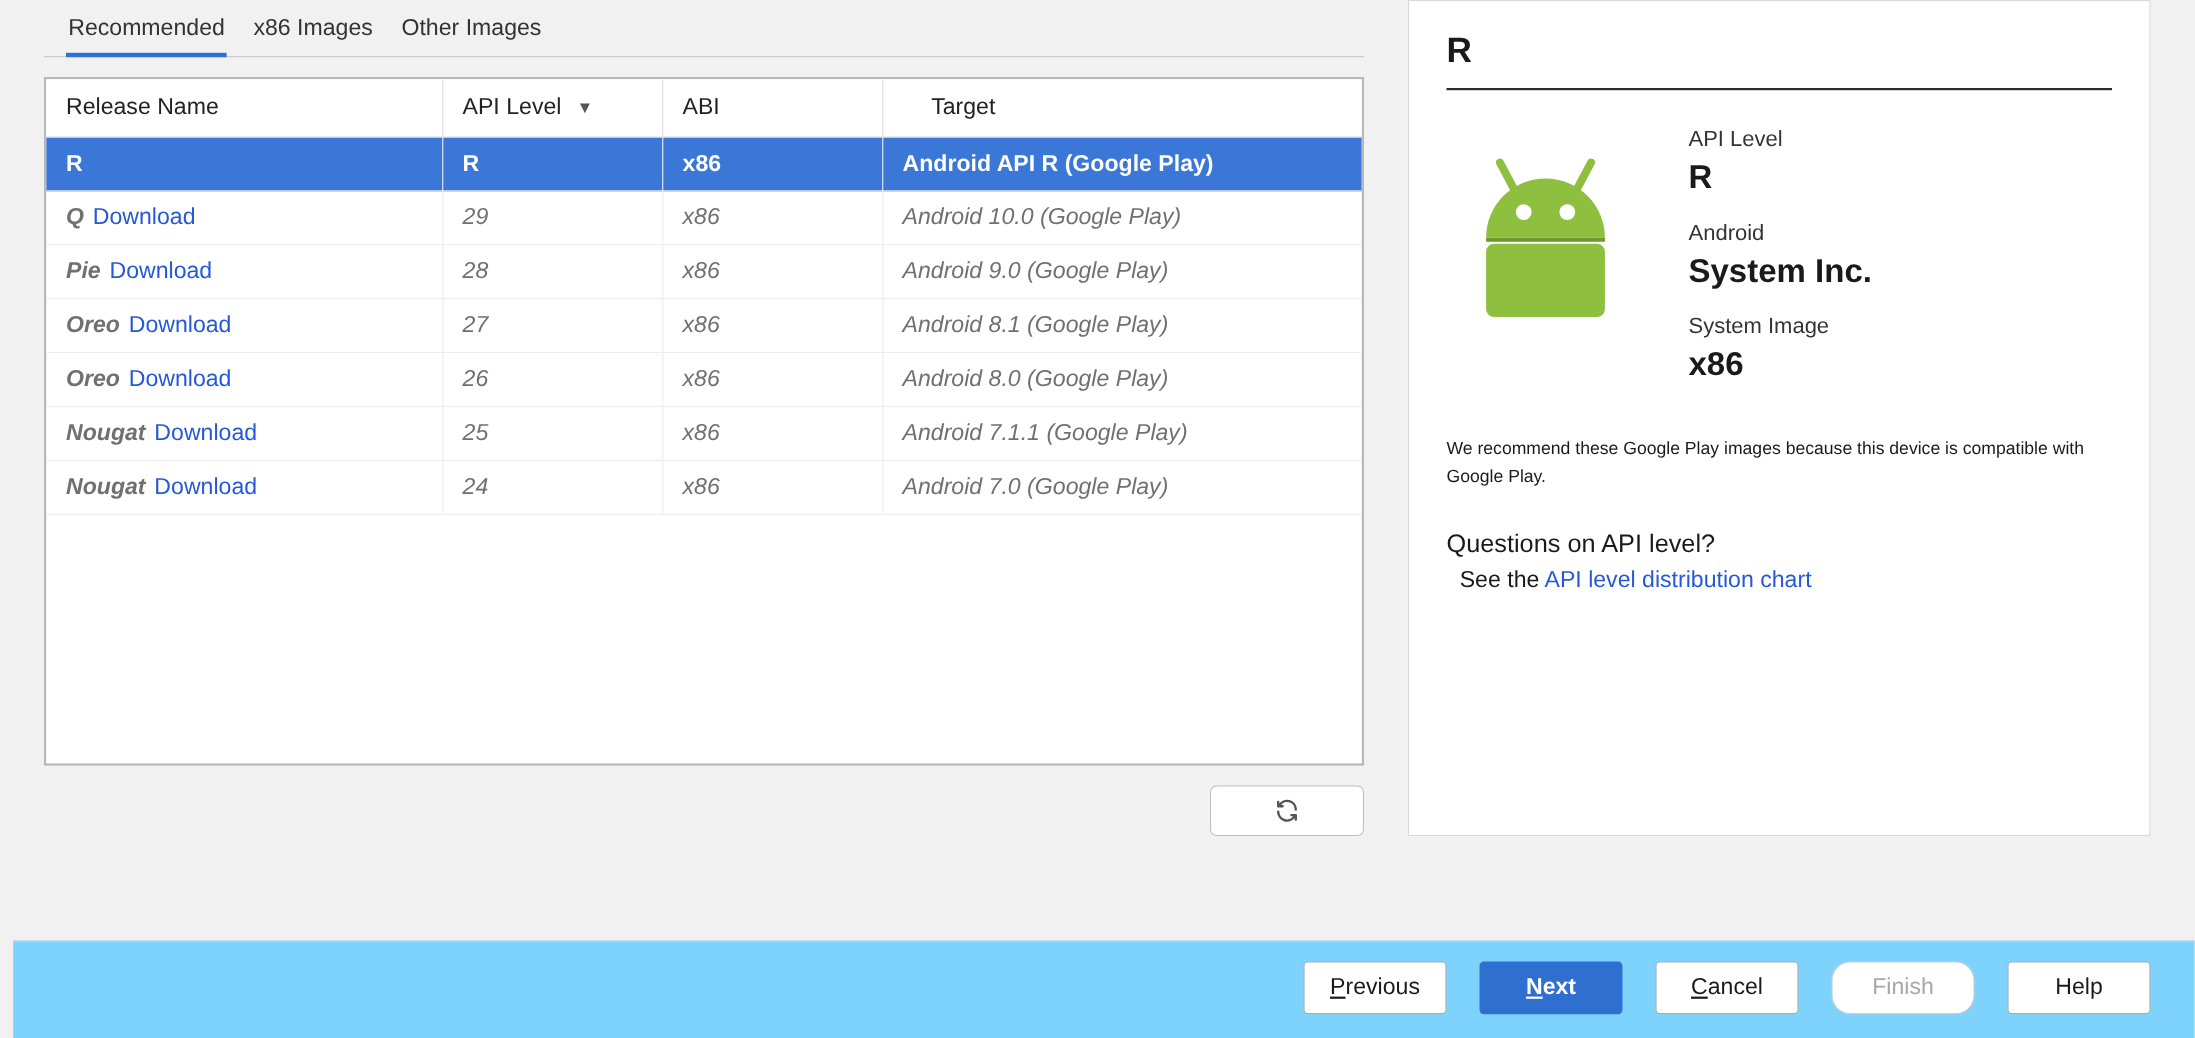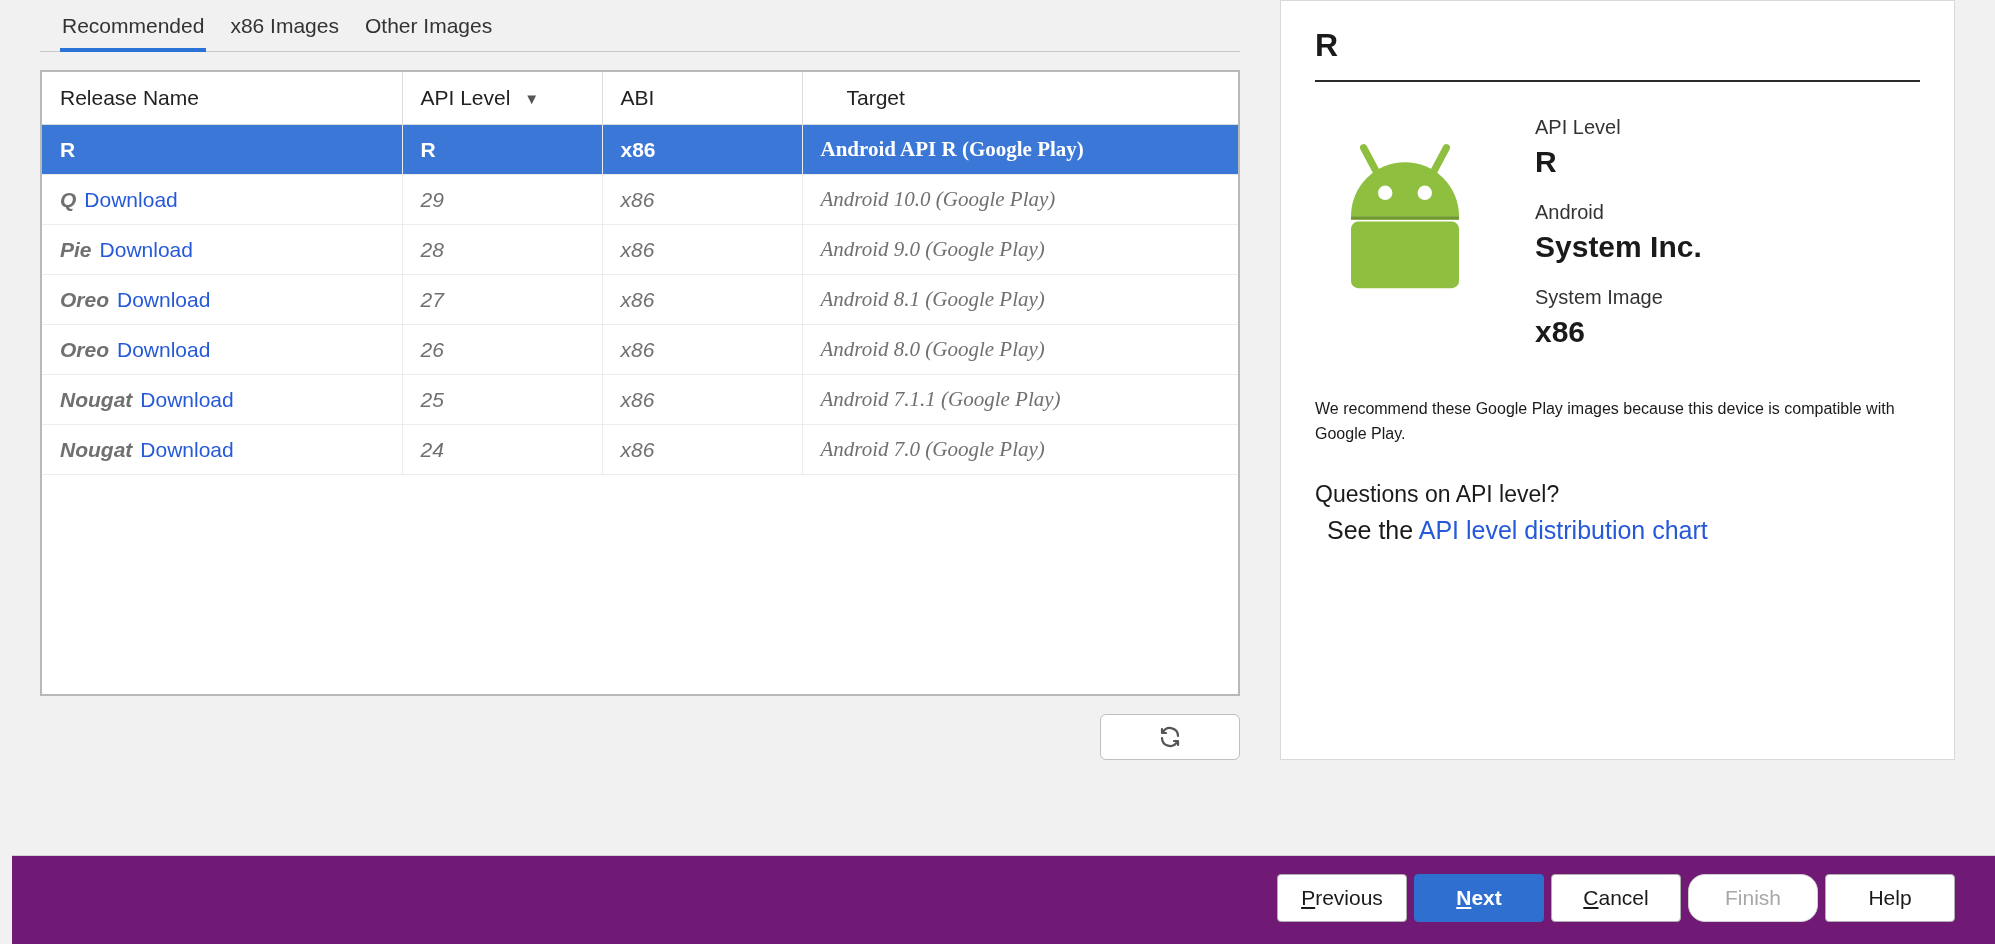--- a/index.html
+++ b/index.html
@@ -71,21 +71,21 @@
     transform: translateY(-1px);
   }
   tbody td {
     padding: 12px 18px;
     border-bottom: 1px solid #ececec;
     border-right: 1px solid #ececec;
     font-style: italic;
     color: #707070;
     white-space: nowrap;
   }
-  tbody td:last-child { border-right: none; font-family: Liberation Serif, serif; }
+  tbody td:last-child { border-right: none; }
   tbody tr.selected td {
     background: #3a77d6;
     color: #fff;
     font-style: normal;
     font-weight: 700;
   }
   .rel-name {
     font-weight: 700;
   }
   .dl-link {
@@ -145,31 +145,31 @@
     font-weight:700;
     margin: 6px 0 22px 0;
   }
   .recommend {
     margin-top:26px;
     font-size:16px;
     line-height:1.55;
   }
   .question { margin-top:34px; font-size:23px; }
   .see-link { color:#2659d9; cursor:pointer; }
-  .see-wrap { margin-top:8px; font-size:25px; padding-left:12px;}
+  .see-wrap { margin-top:8px; font-size:21px; padding-left:12px;}
 
   .footer {
     position:absolute;
     left:12px; right:0; bottom:0;
     border-top:1px solid #d2d2d2;
-    background:#701a75;
+    background:#7dd3fc;
     padding: 18px 40px 22px 40px;
     display:flex;
     justify-content:flex-end;
-    gap:7px;
+    gap:30px;
   }
   .btn {
     min-width:130px;
     height:48px;
     border:1px solid #aeaeae;
     background:#fff;
     border-radius:4px;
     font-size:21px;
     display:flex; align-items:center; justify-content:center;
     cursor:pointer;

